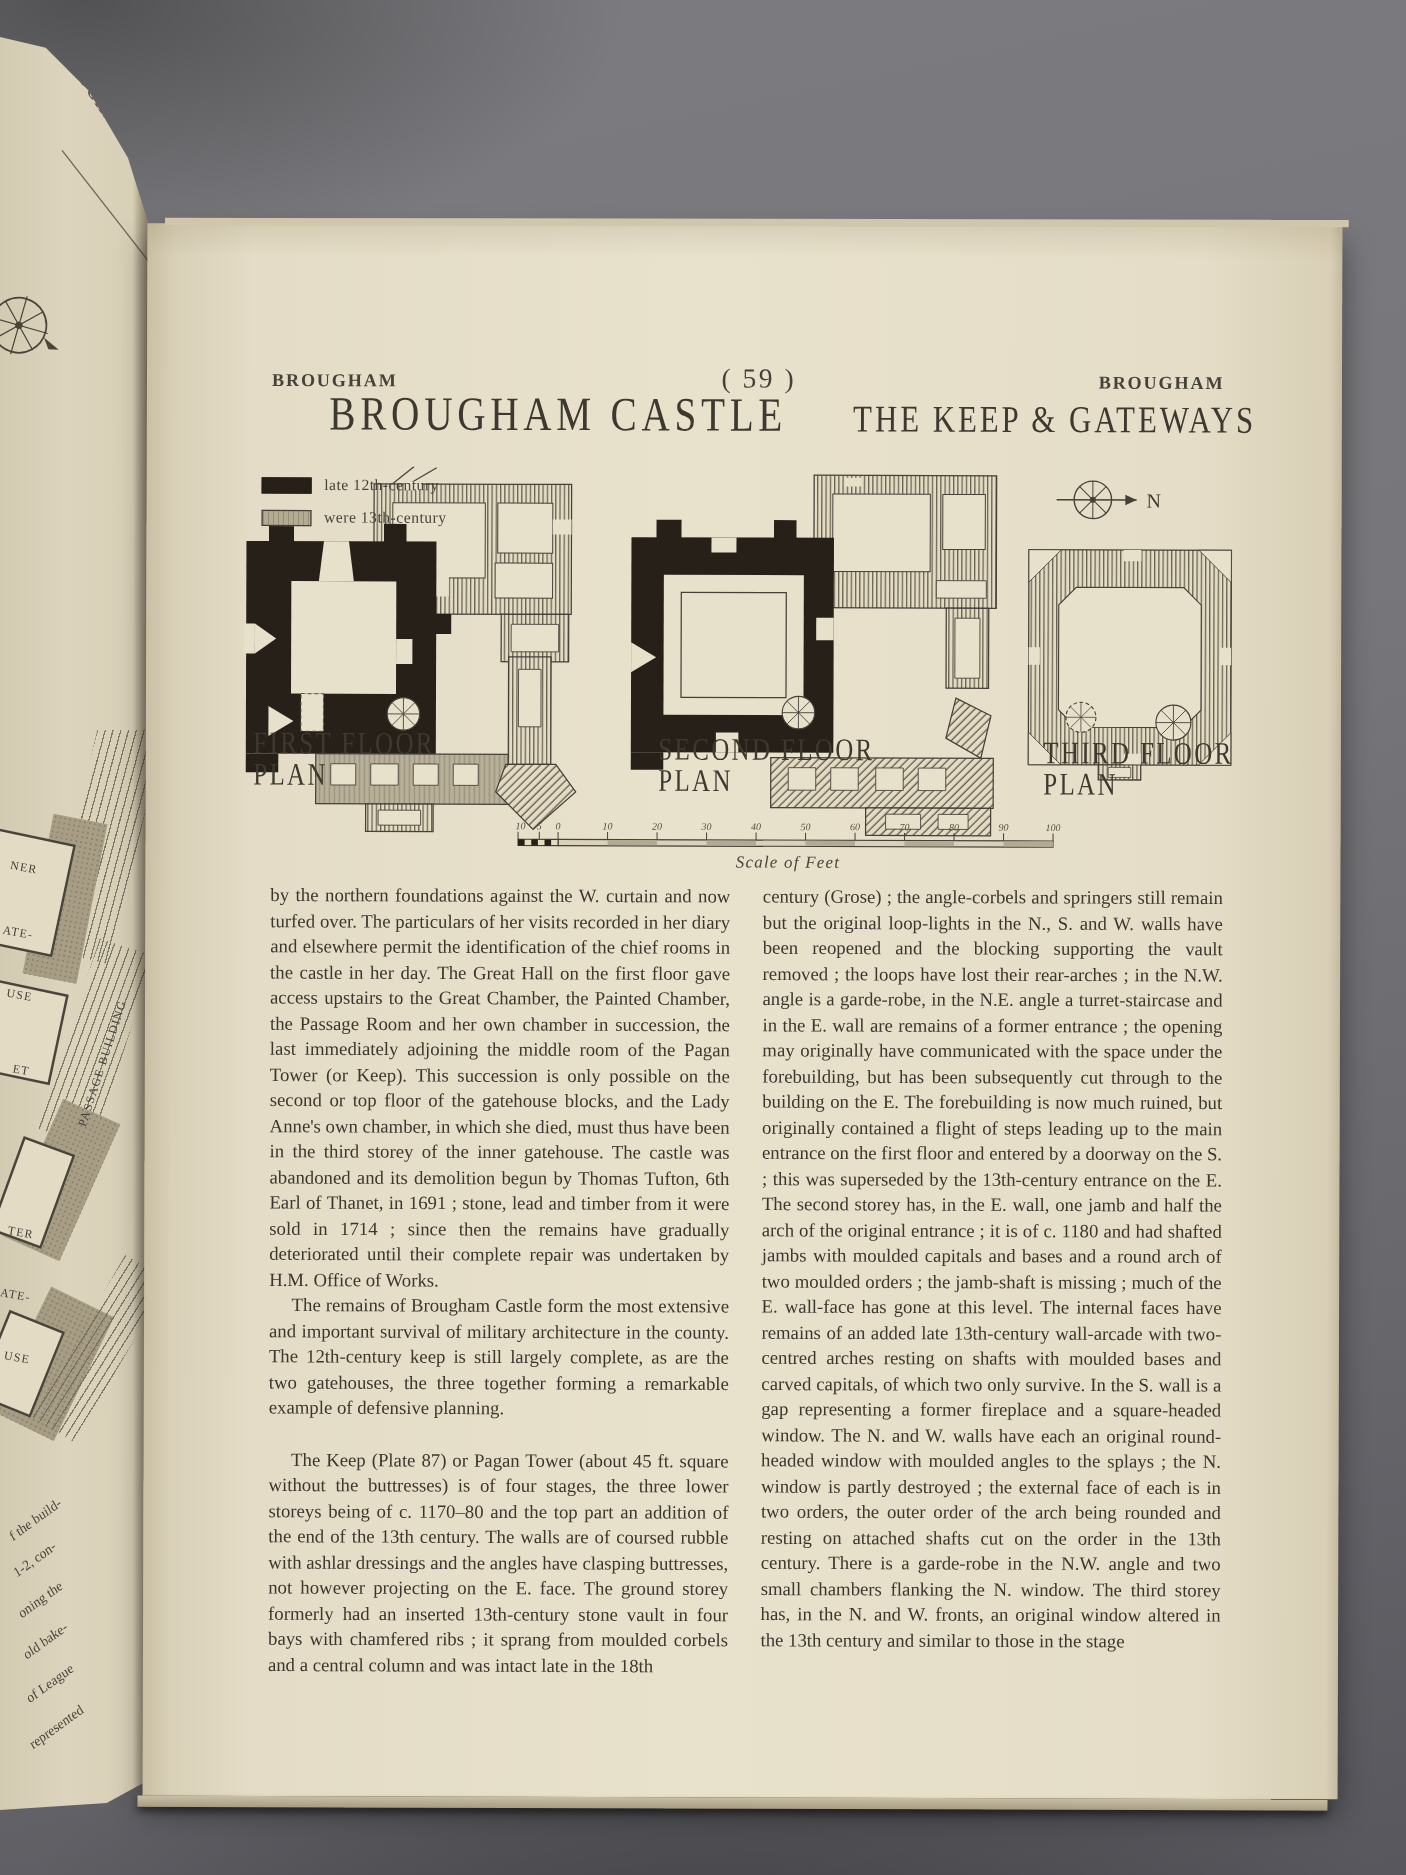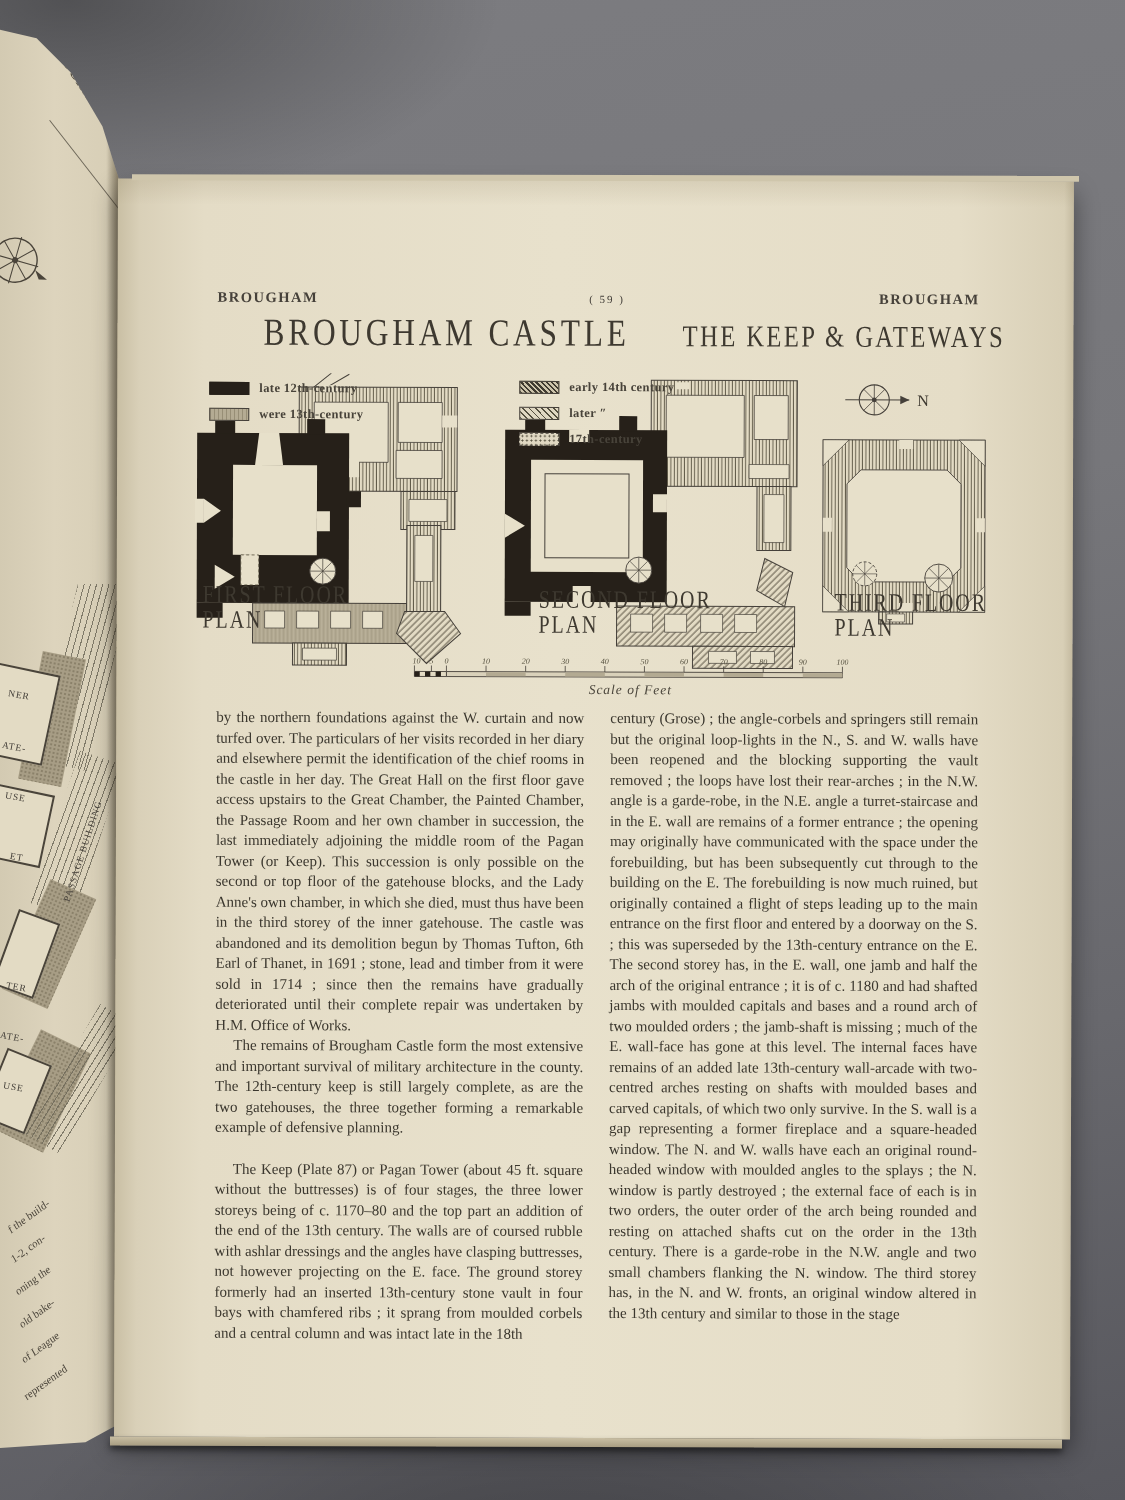--- a/index.html
+++ b/index.html
@@ -40,30 +40,30 @@
       linear-gradient(90deg,#c9bfa4 0,#d9d0b8 22px,#e4dcc6 86px,#e8e1cc 46%,#e5ddc7 88%,#d8cfb6 99%,#c4baa0 100%);
     box-shadow:0 12px 24px rgba(0,0,0,.42);}
   .right-page::before{content:"";position:absolute;left:14px;right:-5px;top:-5px;height:6px;
     background:#cfc6ac;transform:rotate(-0.08deg);}
   .right-page::after{content:"";position:absolute;left:-4px;right:8px;bottom:-9px;height:9px;
     background:linear-gradient(180deg,#c9bfa4,#a89d82);box-shadow:0 4px 6px rgba(0,0,0,.45);}
 
   .running-heads{position:absolute;top:110px;left:100px;right:94px;display:flex;
     justify-content:space-between;align-items:baseline;}
   .rhead{font-weight:bold;font-size:14.5px;letter-spacing:1.5px;color:#46413a;}
-  .pageno{font-size:11px;letter-spacing:2px;color:#45403a;margin-left:17px;}
+  .pageno{font-size:22px;letter-spacing:2px;color:#45403a;margin-left:17px;}
 
   .deco{font-family:"Liberation Serif",serif;color:#3e3930;font-weight:400;
     display:inline-block;white-space:nowrap;}
   .title-row{position:absolute;top:138px;left:146px;display:flex;align-items:baseline;gap:34px;}
   .title-main{font-size:33px;letter-spacing:4px;transform:scaleY(1.16) scaleX(.95);transform-origin:left bottom;}
   .title-sub{font-size:26px;letter-spacing:2.5px;transform:scaleY(1.16) scaleX(.95);transform-origin:left bottom;}
 
   .plans-area{position:absolute;top:192px;left:0;right:0;height:348px;}
-  .legend{position:absolute;z-index:3;font-weight:bold;}
+  .legend{position:absolute;z-index:3;}
   .legend-item{display:flex;align-items:center;margin-bottom:11px;}
   .swatch{width:38px;height:11px;border:1px solid #45403a;margin-right:10px;flex:none;}
   .sw-solid{background:#262019;border-color:#262019;}
   .sw-light{background:#b4ab93;background-image:repeating-linear-gradient(90deg,#978e76 0 1px,transparent 1px 4px);}
   .sw-hatch{background:#8d846c;background-image:repeating-linear-gradient(45deg,#3f3a30 0 1.6px,#cdc4ab 1.6px 3.6px);}
   .sw-diag{background:#e0d8c2;background-image:repeating-linear-gradient(45deg,#55503f 0 1.2px,transparent 1.2px 4.4px);}
   .sw-dots{background:#e0d8c2;background-image:radial-gradient(#55503f .8px,transparent 1.1px);background-size:4.5px 4.5px;border-style:dashed;}
   .legend-label{font-size:12.5px;color:#48433a;letter-spacing:.4px;}
 
   .plan{position:absolute;}
@@ -151,34 +151,20 @@
         <div class="legend-item">
           <div class="swatch sw-solid"></div>
           <span class="legend-label">late 12th-century</span>
         </div>
         <div class="legend-item">
           <div class="swatch sw-light"></div>
           <span class="legend-label">were 13th-century</span>
         </div>
       </div>
 
-      <div class="legend" style="left:402px;top:8px;">
-        <div class="legend-item">
-          <div class="swatch sw-hatch"></div>
-          <span class="legend-label">early 14th century</span>
-        </div>
-        <div class="legend-item">
-          <div class="swatch sw-diag"></div>
-          <span class="legend-label">later  ″</span>
-        </div>
-        <div class="legend-item">
-          <div class="swatch sw-dots"></div>
-          <span class="legend-label">17th-century</span>
-        </div>
-      </div>
 
       <svg class="plan" style="left:78px;top:2px;" width="274" height="296" viewBox="0 0 274 296">
         <defs>
           <pattern id="av" width="3.4" height="4" patternUnits="userSpaceOnUse">
             <rect width="3.4" height="4" fill="#e3dbc4"></rect>
               <line x1="1.2" y1="0" x2="1.2" y2="4" stroke="#57513f" stroke-width="0.9"></line>
           </pattern>
           <pattern id="ad" width="4.6" height="4.6" patternUnits="userSpaceOnUse" patternTransform="rotate(45)">
             <rect width="4.6" height="4.6" fill="#e3dbc4"></rect>
               <line x1="1" y1="0" x2="1" y2="4.6" stroke="#5b5444" stroke-width="1"></line>
@@ -302,21 +288,21 @@
           <circle cx="31" cy="21" r="2.4" fill="#45403a"></circle>
           <polygon points="66,21 57,16.8 57,25.2" fill="#45403a"></polygon>
           <text x="74" y="27" font-size="16" fill="#3e3930" font-family="Liberation Serif, serif">N</text>
         </svg>
       </div>
 
       <div class="plan-label" style="left:86px;top:214px;">
         <span class="deco">FIRST FLOOR</span><br>
         <span class="deco">PLAN</span>
       </div>
-      <div class="plan-label" style="left:422px;top:218px;">
+      <div class="plan-label" style="left:410px;top:218px;">
         <span class="deco">SECOND FLOOR</span><br>
         <span class="deco">PLAN</span>
       </div>
       <div class="plan-label" style="left:718px;top:220px;">
         <span class="deco">THIRD FLOOR</span><br>
         <span class="deco">PLAN</span>
       </div>
 
       <div class="scalebar" style="left:296px;top:284px;">
         <svg width="436" height="26" viewBox="0 0 436 26">

